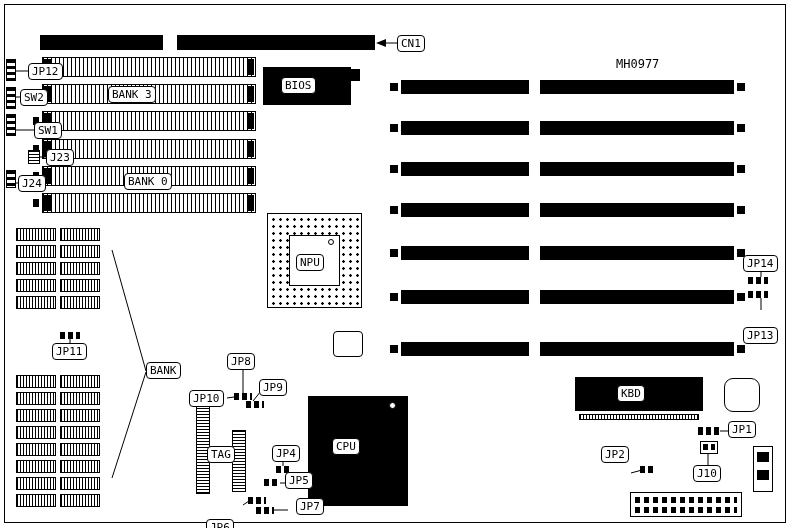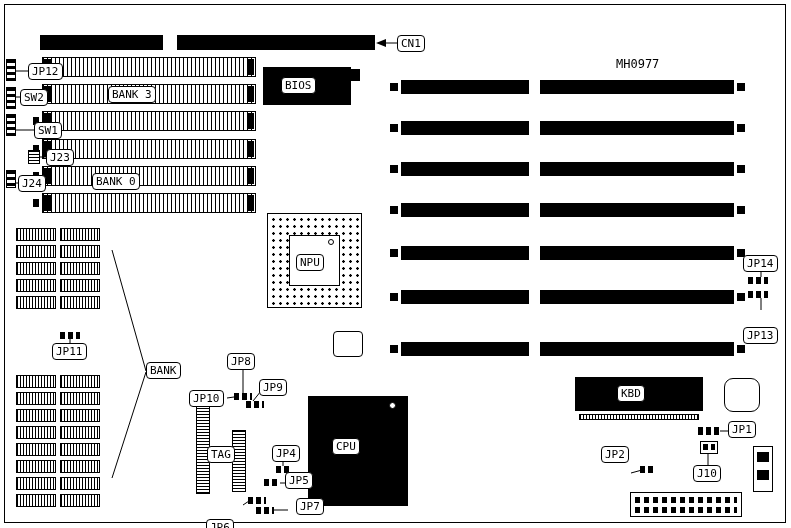--- a/index.html
+++ b/index.html
@@ -173,21 +173,21 @@
 
   <div class="ptext" style="left:616px;top:57px">MH0977</div>
 
   <div class="lbl" style="left:397px;top:35px">CN1</div>
   <div class="lbl" style="left:28px;top:63px">JP12</div>
   <div class="lbl" style="left:20px;top:89px">SW2</div>
   <div class="lbl" style="left:34px;top:122px">SW1</div>
   <div class="lbl" style="left:46px;top:149px">J23</div>
   <div class="lbl" style="left:18px;top:175px">J24</div>
   <div class="lbl" style="left:108px;top:86px">BANK 3</div>
-  <div class="lbl" style="left:92px;top:173px">BANK 0</div>
+  <div class="lbl" style="left:124px;top:173px">BANK 0</div>
   <div class="lbl" style="left:281px;top:77px">BIOS</div>
   <div class="lbl" style="left:296px;top:254px">NPU</div>
   <div class="lbl" style="left:52px;top:343px">JP11</div>
   <div class="lbl" style="left:146px;top:362px">BANK</div>
   <div class="lbl" style="left:227px;top:353px">JP8</div>
   <div class="lbl" style="left:259px;top:379px">JP9</div>
   <div class="lbl" style="left:189px;top:390px">JP10</div>
   <div class="lbl" style="left:207px;top:446px">TAG</div>
   <div class="lbl" style="left:332px;top:438px">CPU</div>
   <div class="lbl" style="left:272px;top:445px">JP4</div>

